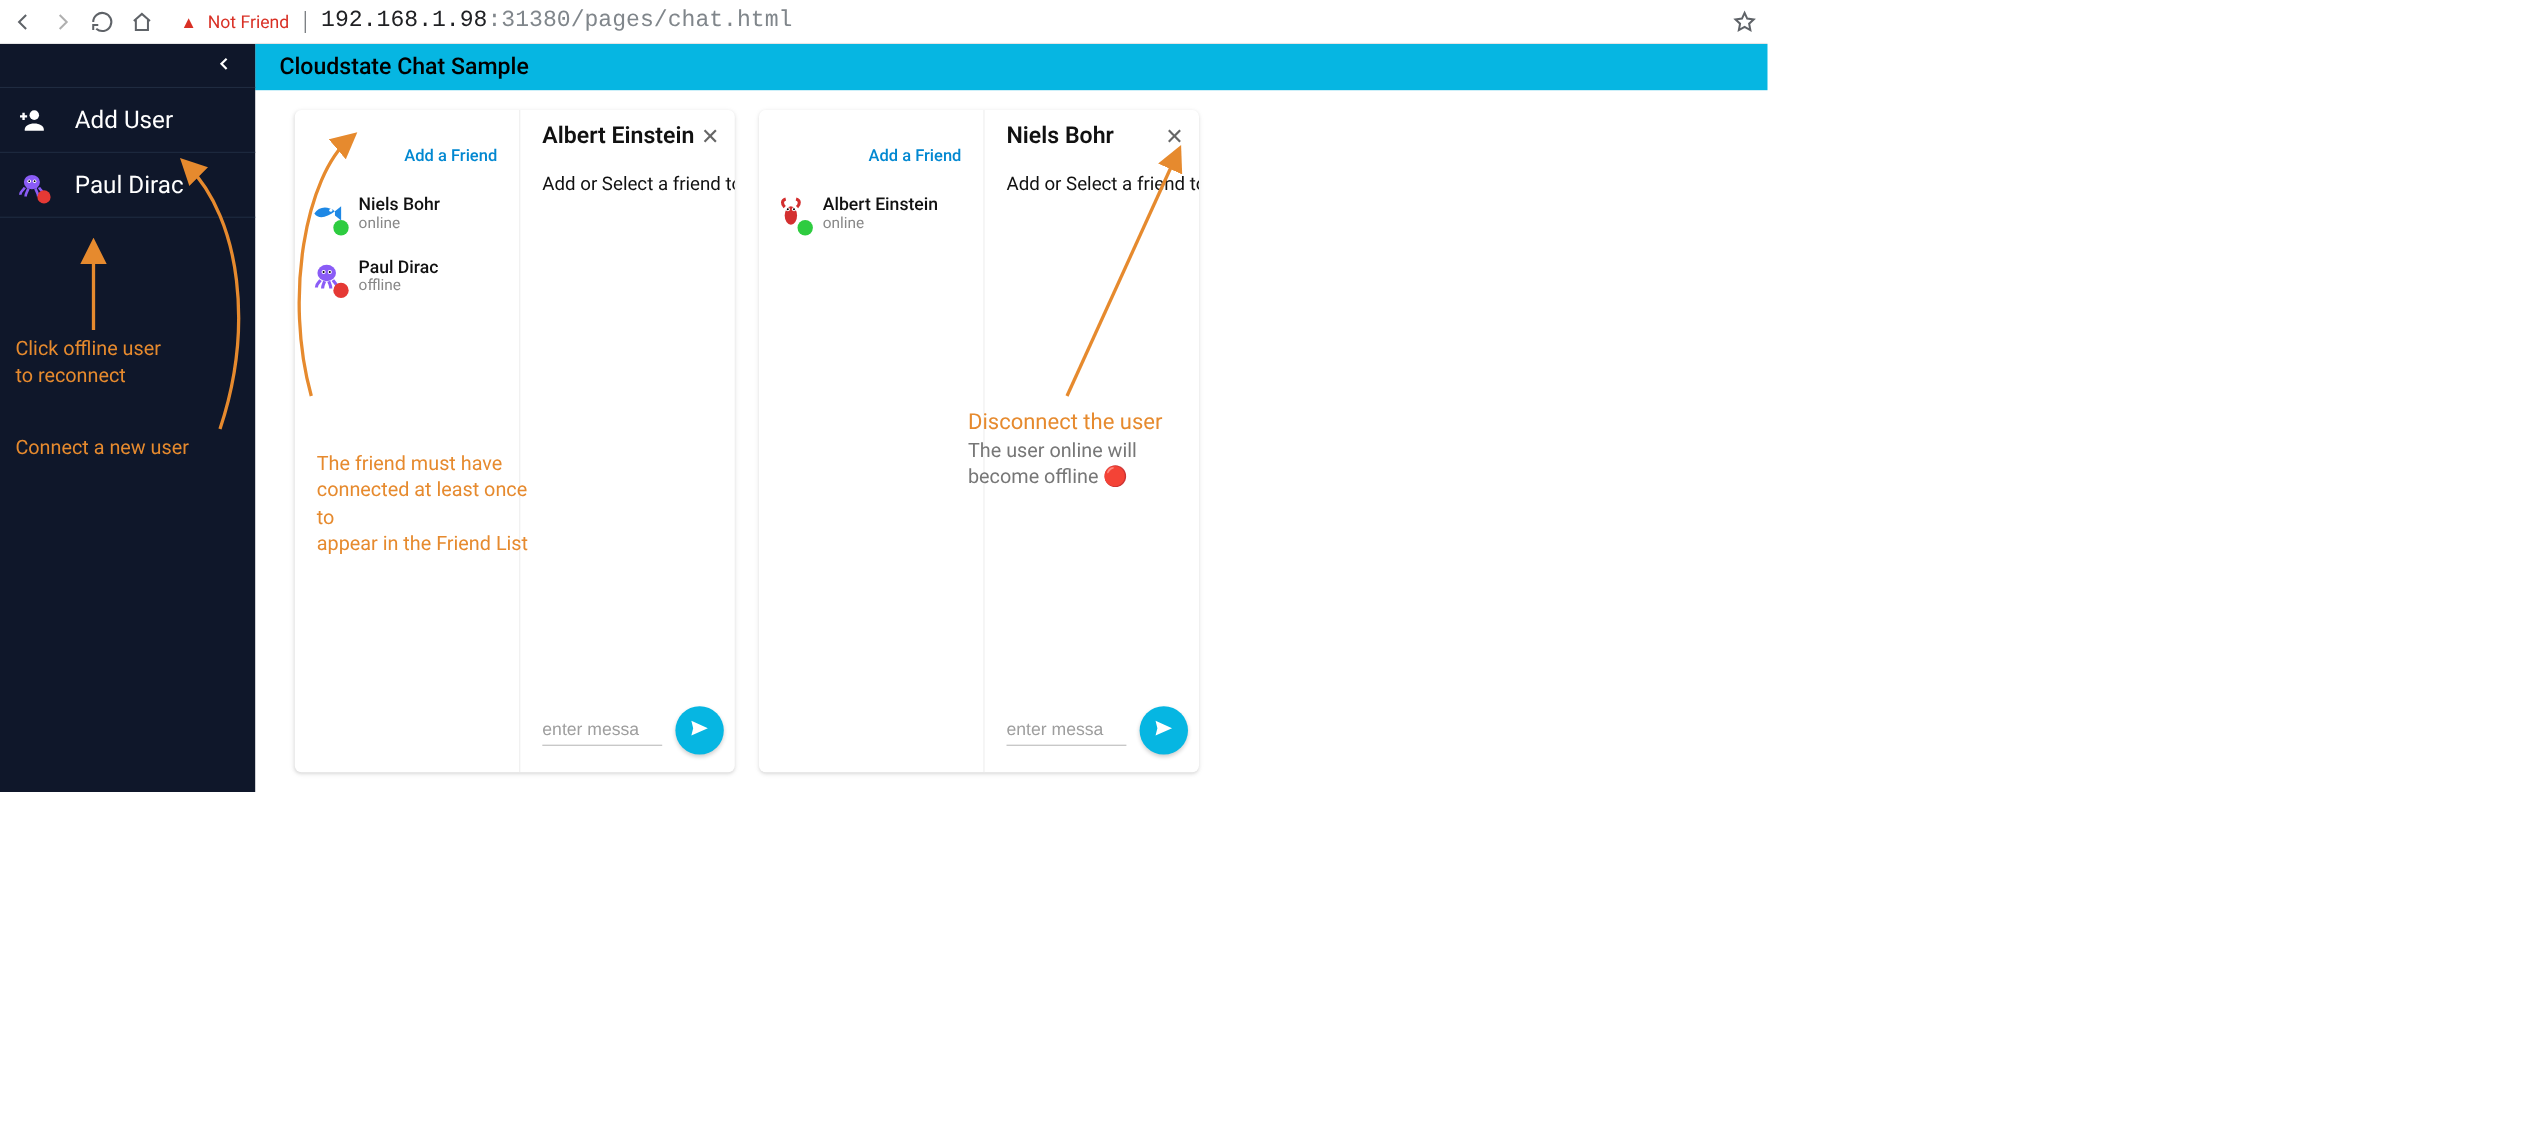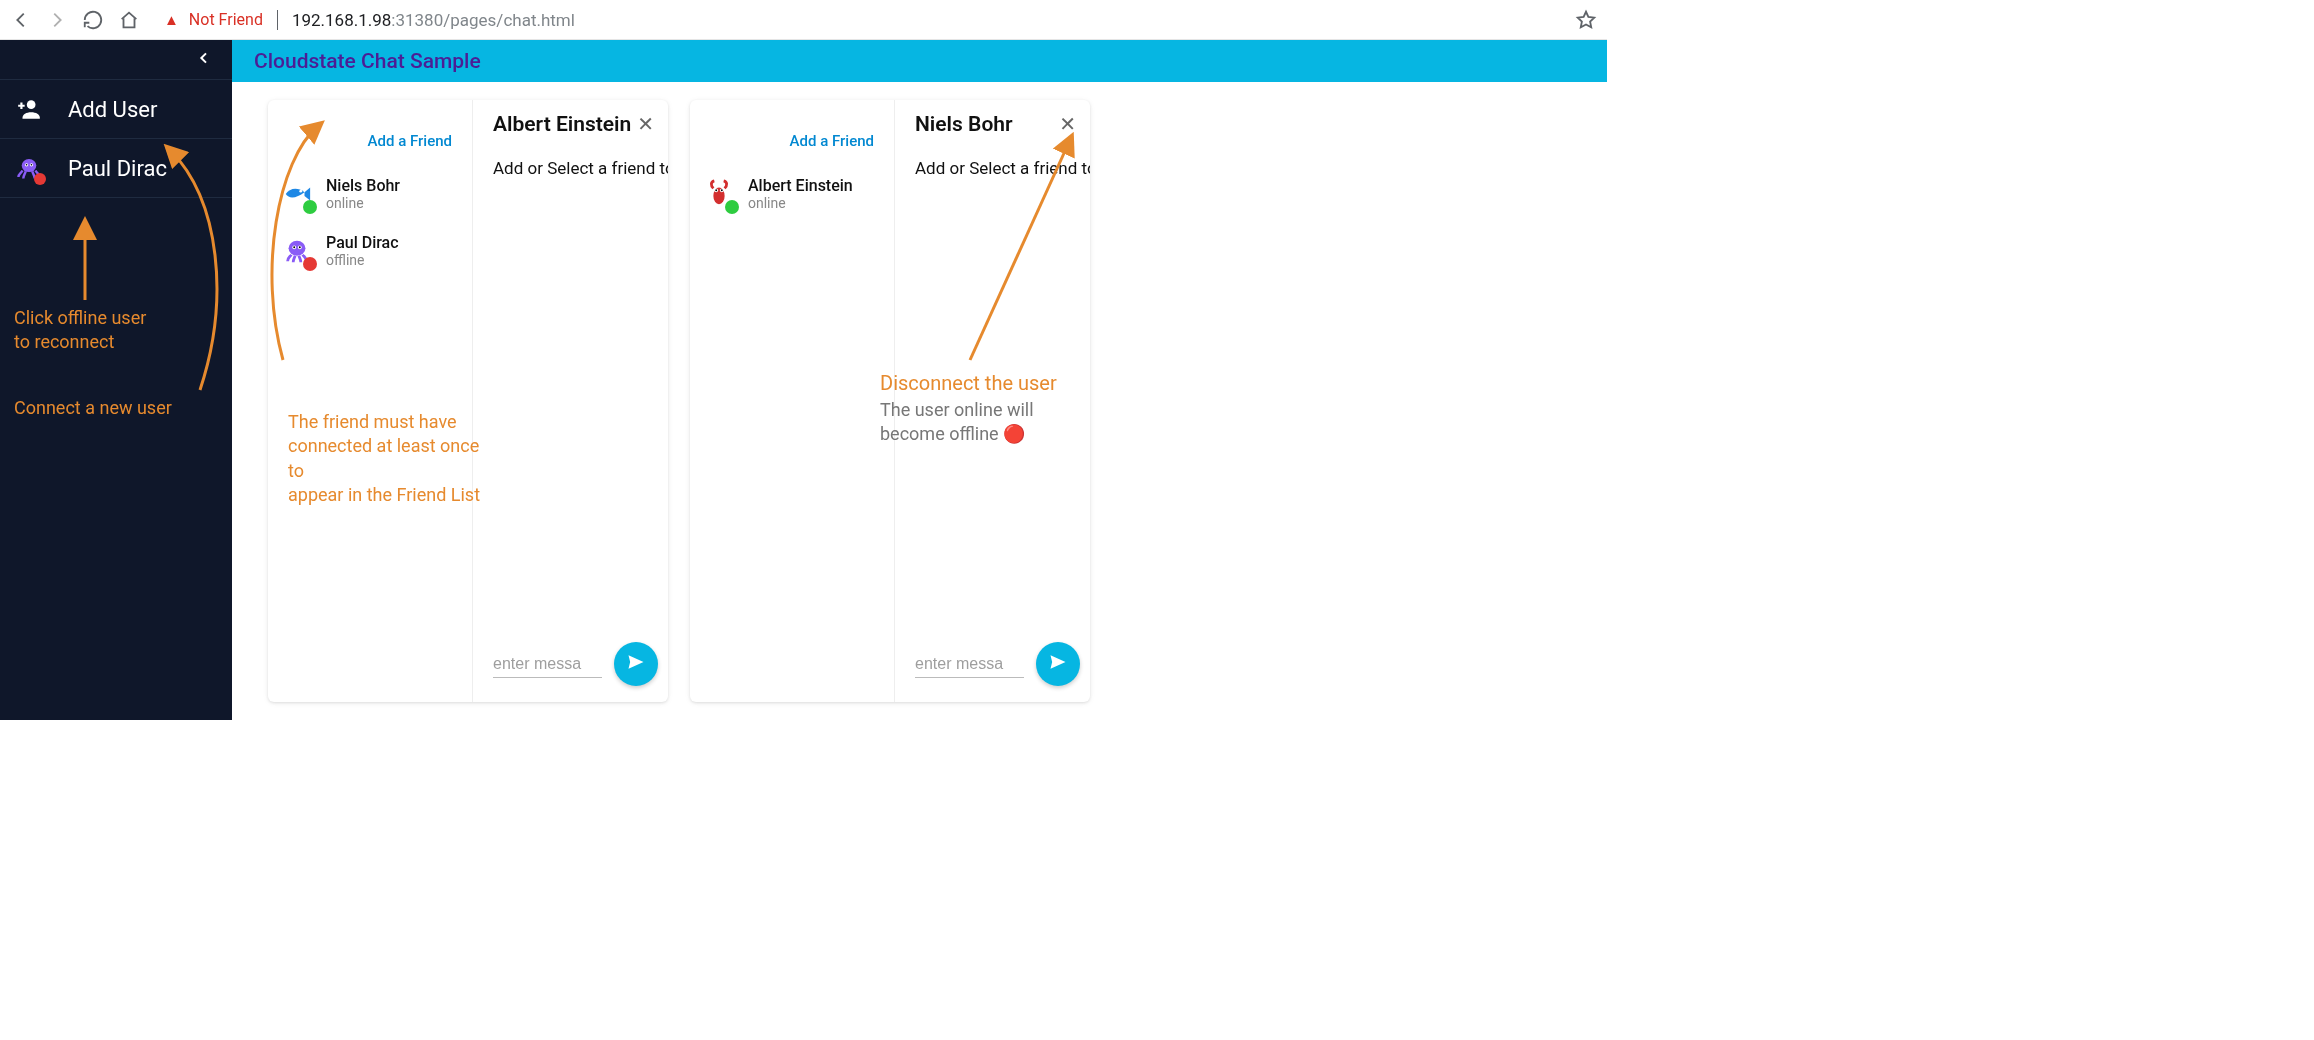--- a/index.html
+++ b/index.html
@@ -15,21 +15,21 @@
   .chrome-btn { width: 22px; height: 22px; display: flex; align-items: center; justify-content: center; }
   .chrome-btn svg { width: 22px; height: 22px; stroke: #5f6368; }
   .chrome-btn.disabled svg { stroke: #b0b0b0; }
   .url-box {
     flex: 1; display: flex; align-items: center; gap: 10px;
     padding: 0 10px; height: 30px;
   }
   .warn-tri { color: #d93025; font-size: 15px; }
   .ns-label { color: #d93025; font-size: 16px; }
   .vsep { width: 1px; height: 20px; background: #5f6368; margin: 0 4px; }
-  .url-text { color: #202124; font-size: 17px; }
+  .url-text { color: #202124; font-size: 21px; font-family: Liberation Mono, monospace; }
   .url-text .faded { color: #80868b; }
   .star { margin-left: auto; }
 
   
   .app { flex: 1; display: flex; min-height: 0; }
 
   
   .sidebar {
     width: 232px; background: #0f172a; color: #fff; display: flex; flex-direction: column;
     position: relative;
@@ -46,21 +46,21 @@
   .sb-row .pic { width: 26px; height: 26px; position: relative; display:flex; align-items:center; justify-content:center; }
   .sb-row .pic .dot { position:absolute; right:-4px; bottom:-4px; width:12px; height:12px; border-radius:50%; }
   .dot.red { background:#e53935; }
   .dot.green { background:#2ecc40; }
 
   .annot { position: absolute; color: #e68a2e; font-size: 18px; line-height:1.35; pointer-events:none; }
 
   
   .main { flex:1; display:flex; flex-direction:column; min-width:0; background:#fff; }
   .topbar {
-    height: 42px; background: #06b6e2; color: #4c1d95; display:flex; align-items:center;
+    height: 42px; background: #06b6e2; color: #000000; display:flex; align-items:center;
     padding: 0 22px; font-size: 21px; font-weight: 500;
   }
   .workspace {
     flex:1; display:flex; gap: 22px; padding: 18px 0 18px 36px;
     overflow: hidden; min-height:0;
   }
 
   
   .card {
     width: 400px; background:#fff; border-radius: 6px;

